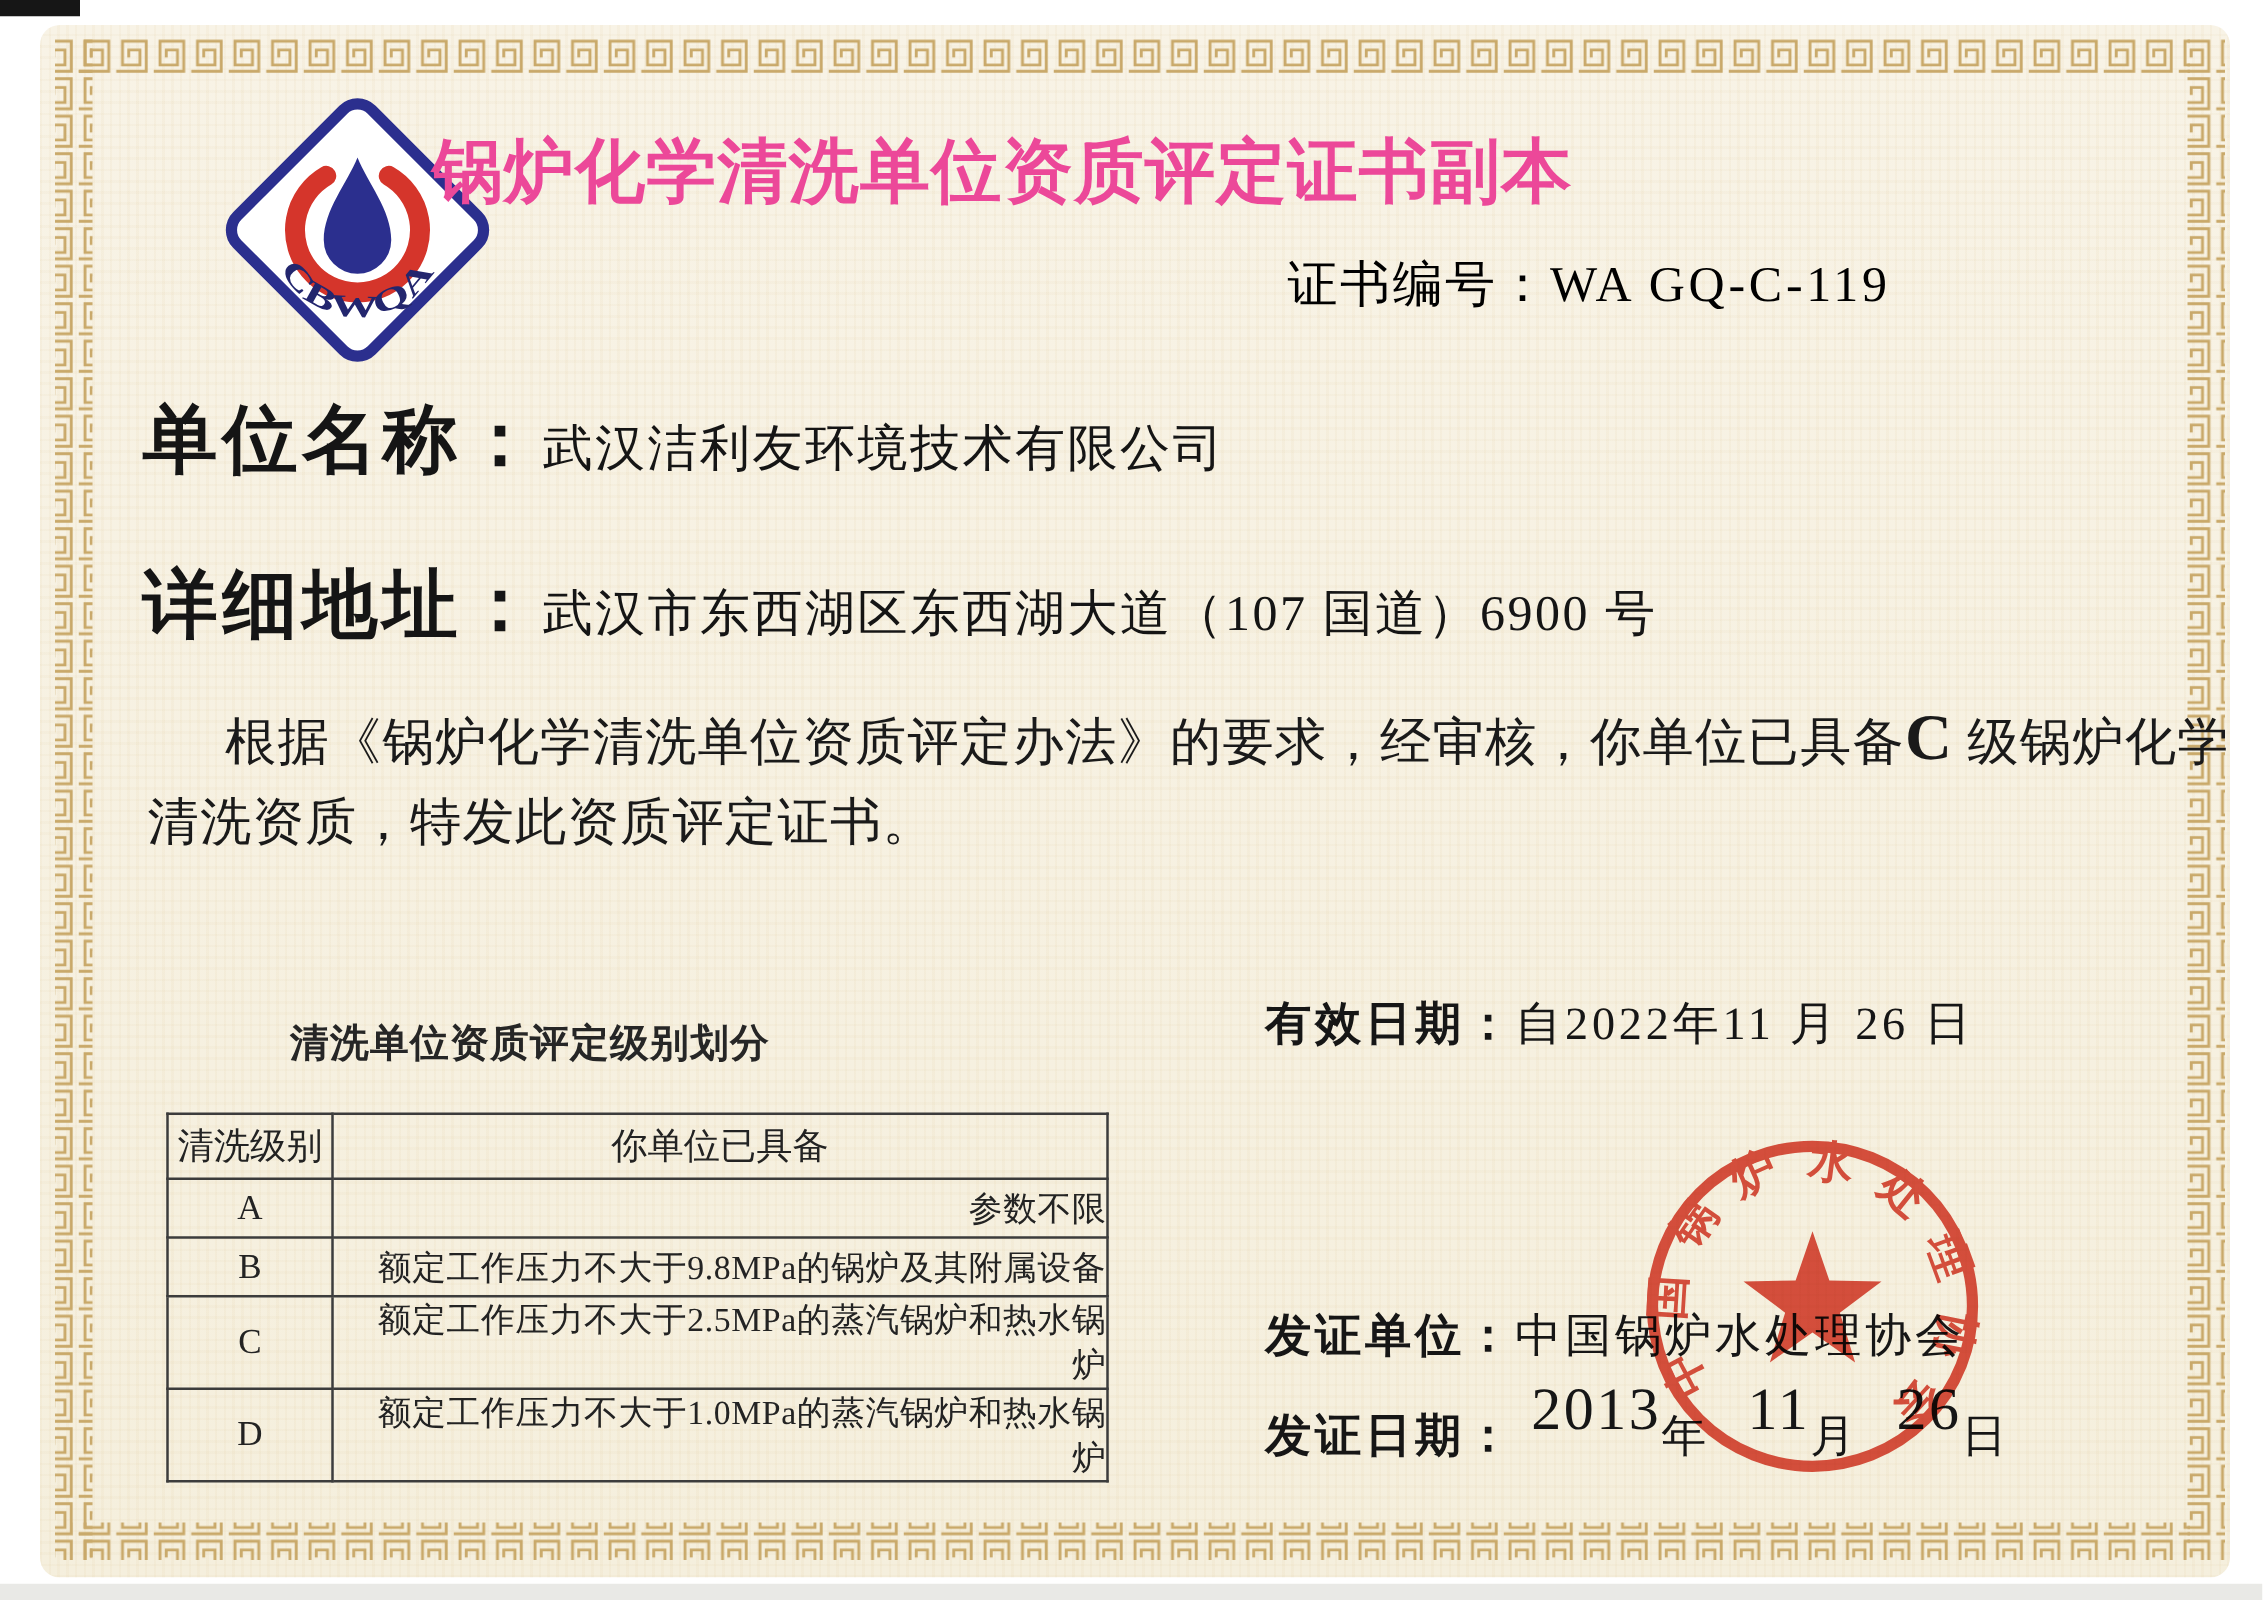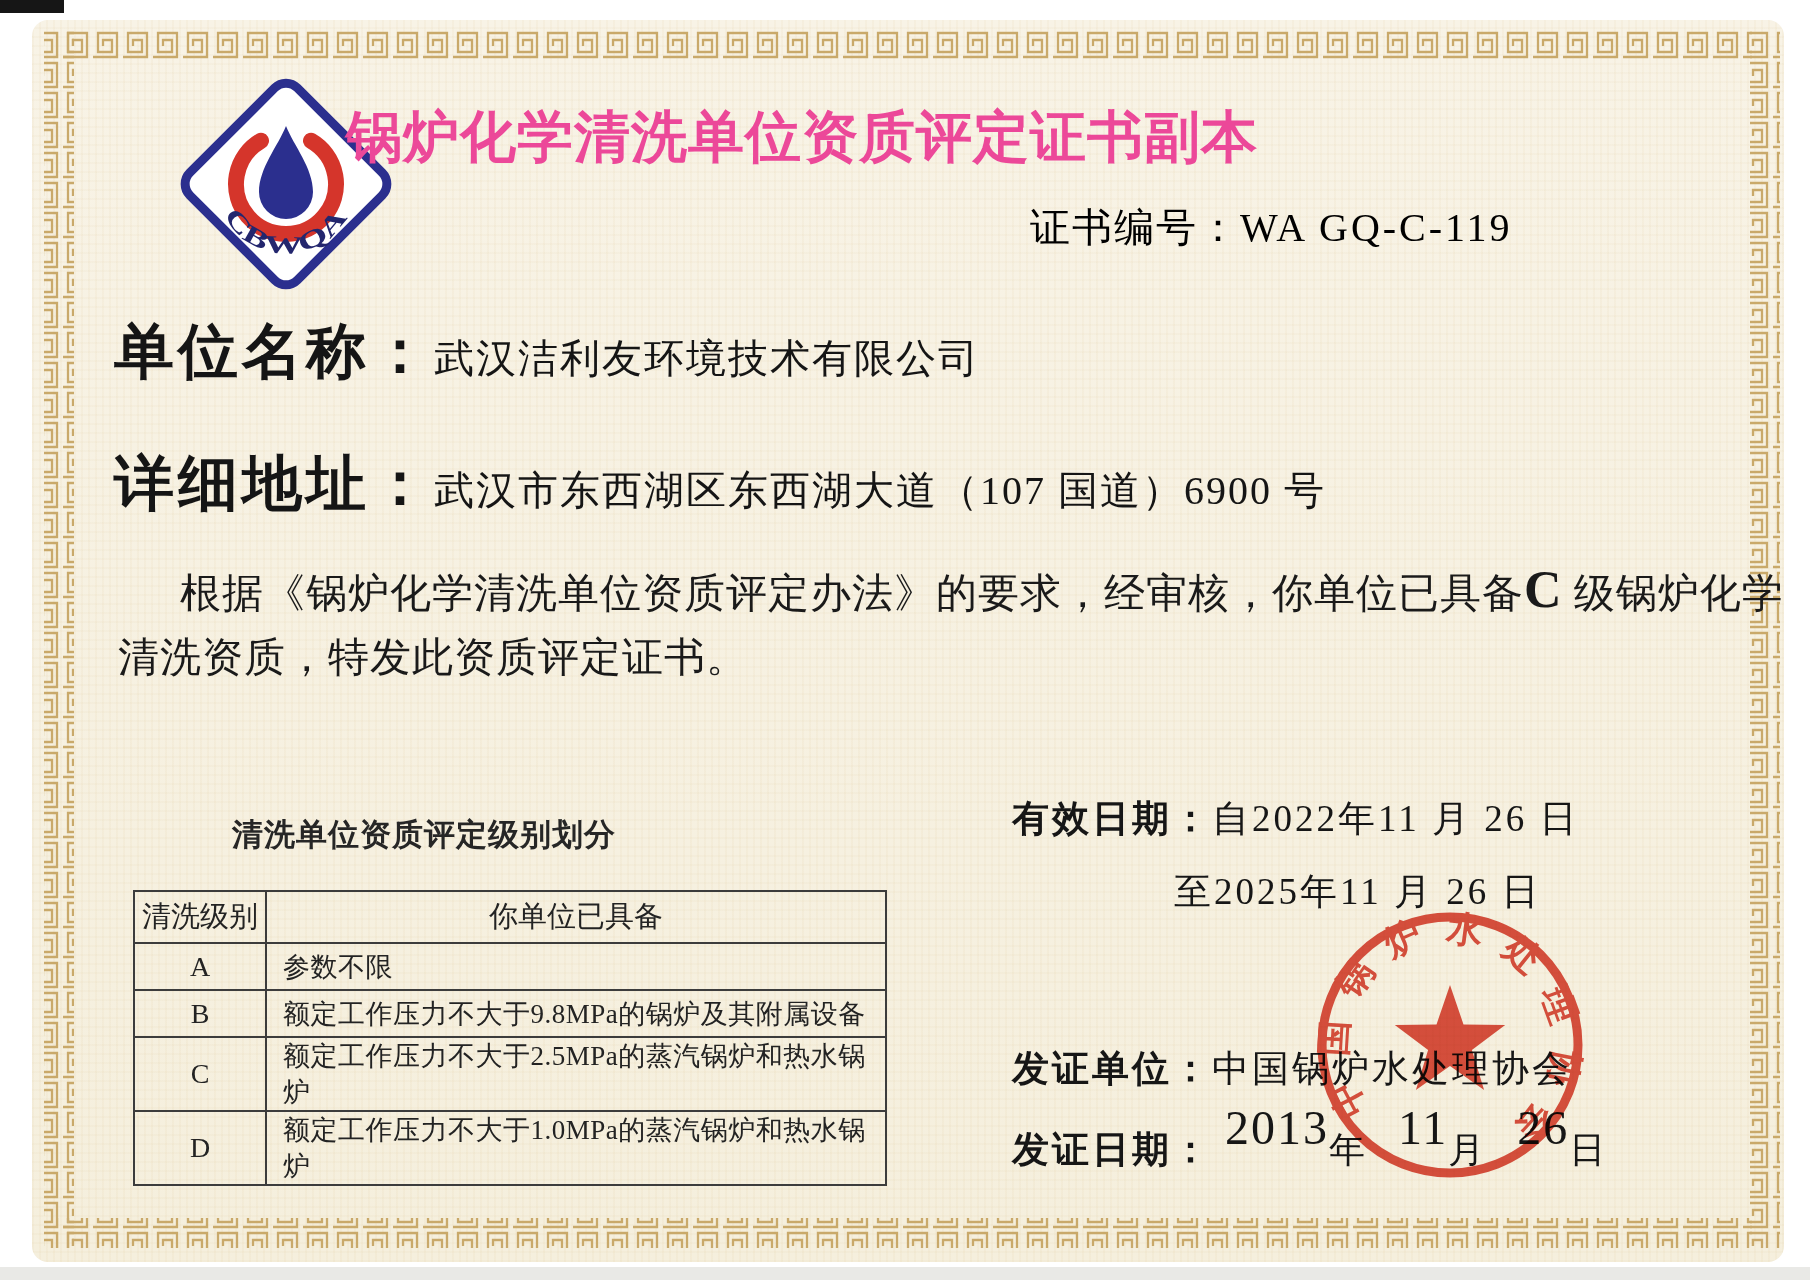--- a/index.html
+++ b/index.html
@@ -52,21 +52,21 @@
     position:absolute; left:133px; top:890px; width:754px;
     border-collapse:collapse; table-layout:fixed;
   }
   table.levels td, table.levels th {
     border:2px solid #3c3c3c; color:#232323; font-weight:normal;
   }
   table.levels col.c1 { width:132px; }
   table.levels th { height:52px; font-size:29px; text-align:center; }
   table.levels td { height:47px; font-size:27px; }
   table.levels td.lv { text-align:center; font-size:28px; }
-  table.levels td.rng { padding-left:16px; letter-spacing:0.5px; }
+  table.levels td.rng { padding-left:16px; letter-spacing:0.5px;text-align:right; }
 
   .rline { position:absolute; white-space:nowrap; color:#161616; }
   .rline .rlabel { font-size:37px; font-weight:bold; letter-spacing:3px; }
   .rline .rvalue { font-size:37px; letter-spacing:3px; }
   #valid-from { left:1012px; top:794px; }
   #valid-to   { left:1174px; top:867px; }
   #issuer     { left:1012px; top:1044px; }
   #issue-date { left:1012px; top:1118px; }
   #issue-date .digit { font-size:48px; position:relative; top:-18px; letter-spacing:2px;margin-left:13px; }
   #issue-date .dsuf { font-size:36px; letter-spacing:2px; }
@@ -149,23 +149,20 @@
     <tr>
       <td class="lv">D</td>
       <td class="rng">额定工作压力不大于1.0MPa的蒸汽锅炉和热水锅炉</td>
     </tr>
   </tbody>
     </table>
 
   <div class="rline" id="valid-from">
     <span class="rlabel">有效日期：</span><span class="rvalue">自2022年11 月 26 日</span>
   </div>
-  <div class="rline" id="valid-to">
-    <span class="rvalue">至2025年11 月 26 日</span>
-  </div>
   <div class="rline" id="issuer">
     <span class="rlabel">发证单位：</span><span class="rvalue">中国锅炉水处理协会</span>
   </div>
   <div class="rline" id="issue-date">
     <span class="rlabel">发证日期：</span><span class="digit">2013</span><span class="dsuf">年</span><span class="gap"></span><span class="digit">11</span><span class="dsuf">月</span><span class="gap"></span><span class="digit">26</span><span class="dsuf">日</span>
   </div>
 
   <svg class="stamp" viewBox="-142 -142 284 284">
     <circle cx="0" cy="0" r="128" fill="none" stroke="#d8402f" stroke-width="9"></circle>
     <polygon fill="#d8402f" points="0,-60 13.5,-20.6 55.2,-19.9 21.9,5.1 34.1,44.9 0,21 -34.1,44.9 -21.9,5.1 -55.2,-19.9 -13.5,-20.6"></polygon>

